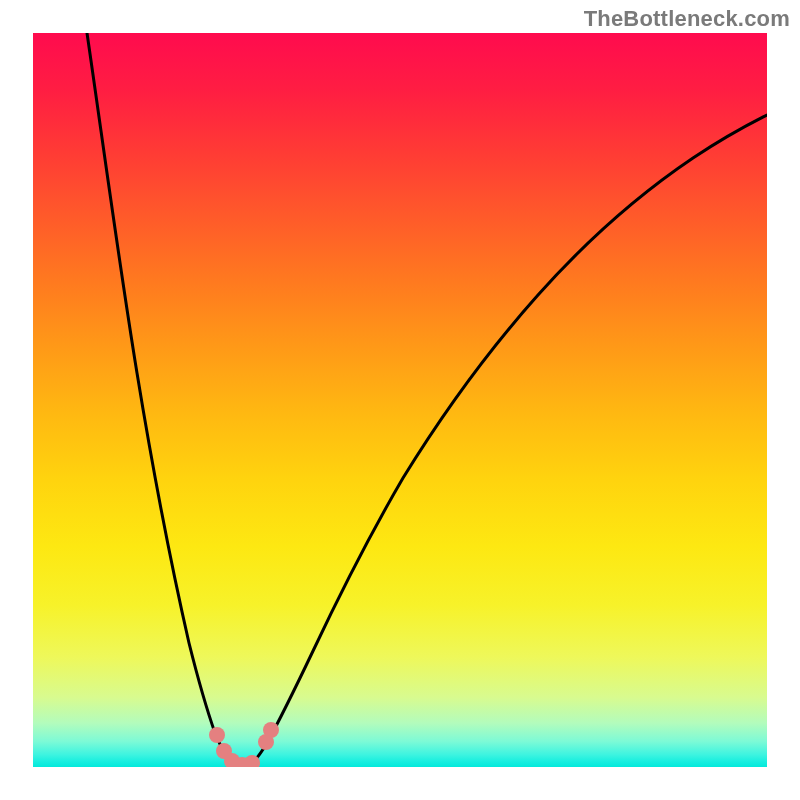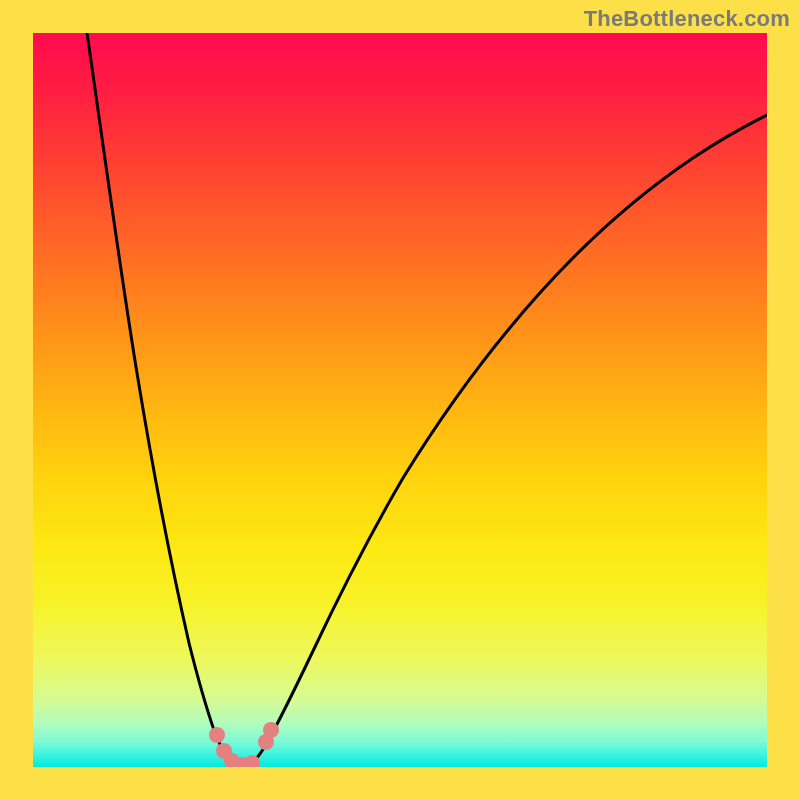--- a/index.html
+++ b/index.html
@@ -9,21 +9,21 @@
     height: 800px;
     background: #000;
     overflow: hidden;
   }
   .frame {
     position: absolute;
     left: 0;
     top: 0;
     width: 800px;
     height: 800px;
-    background: #fde047;
+    background: #ffffff;
   }
   .plot {
     position: absolute;
     left: 33px;
     top: 33px;
     width: 734px;
     height: 734px;
     overflow: hidden;
   }
   .gradient {

